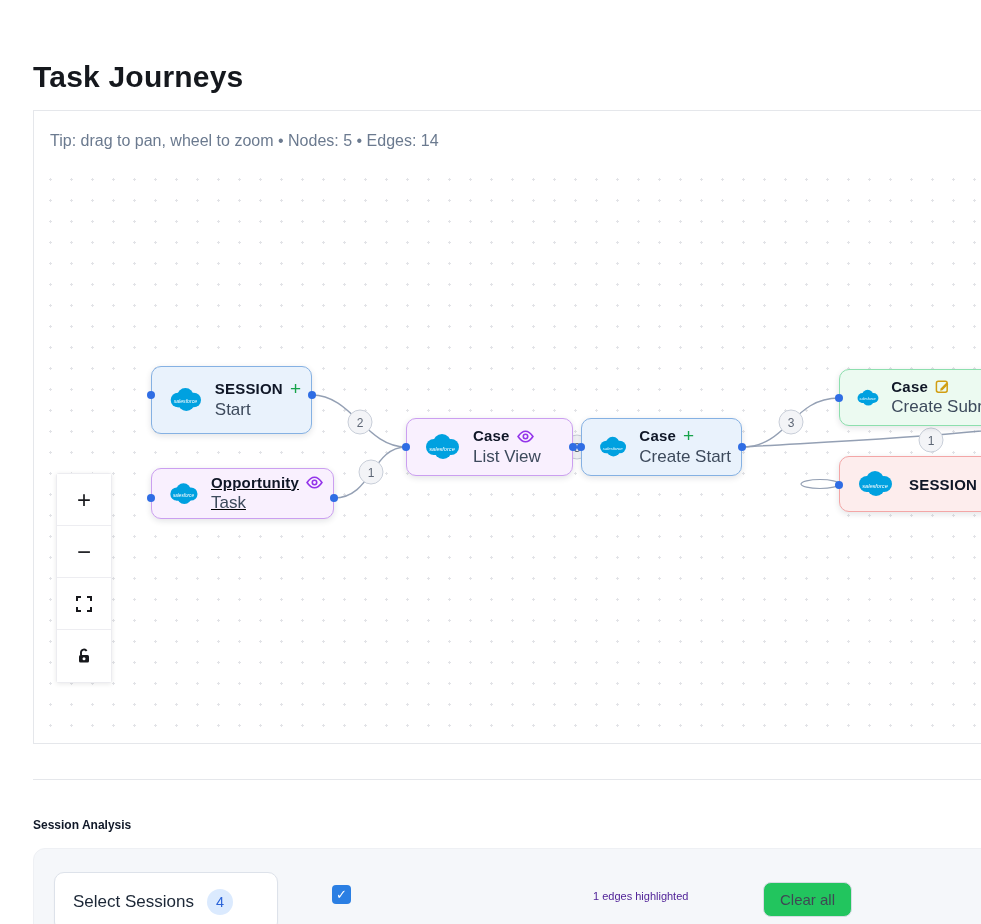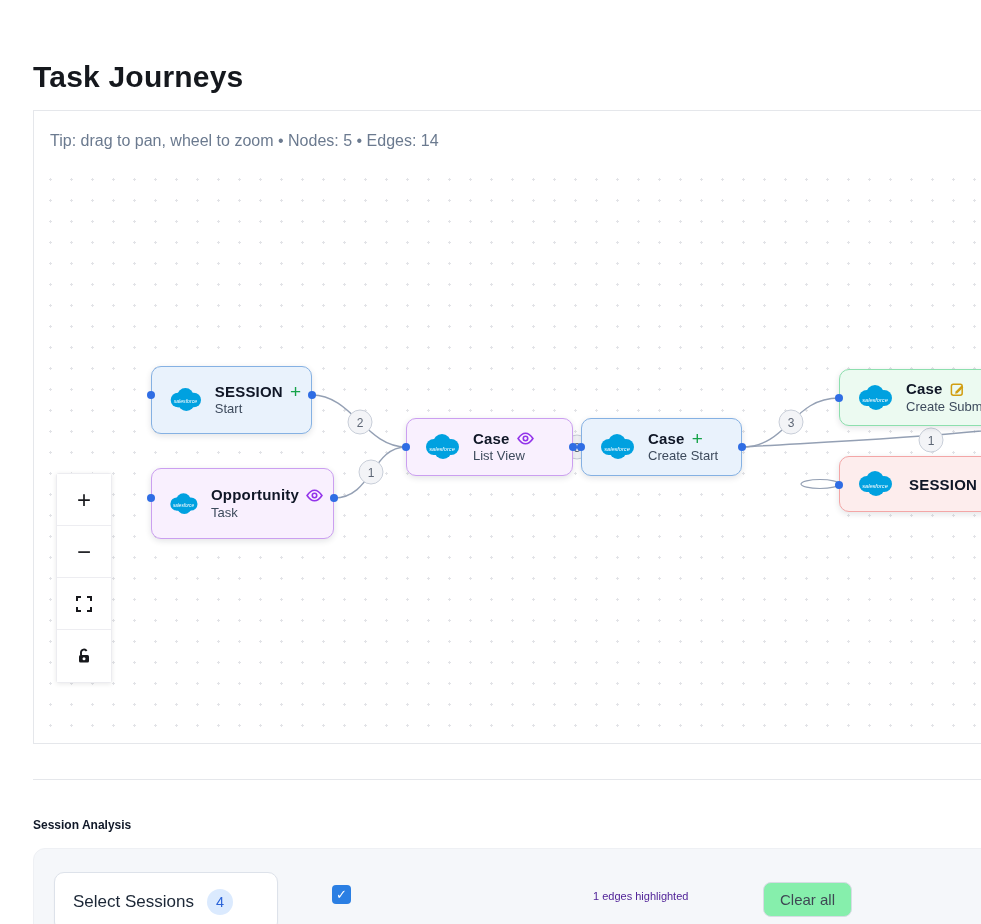--- a/index.html
+++ b/index.html
@@ -22,29 +22,29 @@
 
   
   .flow-node{position:absolute;z-index:2;border-radius:10px;border:1.5px solid;
     display:flex;align-items:center;gap:11px;padding:0 10px 0 15px;
     box-shadow:0 2px 6px rgba(15,23,42,.12);box-sizing:border-box;cursor:grab;}
   .theme-blue{background:#e9f2fc;border-color:#85b1e3;}
   .theme-purple{background:#f9f0fe;border-color:#cb9ff0;}
   .theme-green{background:#ecfaf1;border-color:#8ddfae;}
   .theme-red{background:#fdeded;border-color:#f3a6a6;}
   .node-session{left:117px;top:255px;width:161px;height:68px;}
-  .node-opportunity{left:117px;top:357px;width:183px;height:71px;}
+  .node-opportunity{left:117px;top:357px;width:183px;height:51px;text-decoration:underline;}
   .node-case-lv{left:372px;top:307px;width:167px;height:58px;}
   .node-case-cs{left:547px;top:307px;width:161px;height:58px;}
   .node-case-sub{left:805px;top:258px;width:172px;height:57px;}
   .node-dismiss{left:805px;top:345px;width:172px;height:56px;gap:14px;}
   .node-text{display:flex;flex-direction:column;line-height:1.25;}
   .title-row{display:flex;align-items:center;gap:7px;}
   .node-title{font-size:15px;font-weight:700;color:#0f1626;letter-spacing:.2px;white-space:nowrap;}
-  .node-sub{font-size:13px;color:#3d4a5c;white-space:nowrap;}
+  .node-sub{font-size:17px;color:#3d4a5c;white-space:nowrap;}
   .plus-icon{color:#16a34a;font-size:19px;font-weight:500;line-height:14px;}
   .close-icon{color:#ef4444;font-size:15px;font-weight:700;line-height:14px;}
   .handle{position:absolute;z-index:3;width:8px;height:8px;border-radius:50%;background:#2f6de4;transform:translate(-50%,-50%);}
 
   
   .controls{position:absolute;z-index:4;left:22px;top:362px;width:54px;background:#fff;
     border:1px solid #ececf0;border-radius:3px;box-shadow:0 1px 5px rgba(0,0,0,.09);}
   .ctrl-btn{width:100%;height:52px;display:flex;align-items:center;justify-content:center;
     border:none;border-bottom:1px solid #ededf1;background:#fff;cursor:pointer;
     font-size:24px;color:#17181c;box-sizing:border-box;font-family:inherit;}
@@ -59,21 +59,21 @@
     border:1px solid #dde2ea;border-radius:10px;display:flex;align-items:center;gap:13px;
     padding:0 18px;box-sizing:border-box;cursor:pointer;box-shadow:0 1px 2px rgba(15,23,42,.04);}
   .select-label{font-size:17px;color:#1c2736;text-align:right;}
   .count-badge{min-width:26px;height:26px;border-radius:50%;background:#dbeafe;color:#2a63d8;
     font-size:14.5px;display:flex;align-items:center;justify-content:center;}
   .checkbox-row{position:absolute;left:298px;top:36px;display:flex;align-items:center;gap:11px;}
   .checkbox{width:19px;height:19px;border-radius:4px;background:#2b7fe3;display:flex;
     align-items:center;justify-content:center;color:#fff;font-size:13px;cursor:pointer;}
   .checkbox-label{font-size:17px;color:#0e1524;}
   .highlight-status{position:absolute;left:559px;top:41px;font-size:11px;color:#4c1d95;}
-  .clear-all-btn{position:absolute;left:729px;top:33px;width:89px;height:35px;background:#86efac;
+  .clear-all-btn{position:absolute;left:729px;top:33px;width:89px;height:35px;background:#22c55e;
     border:1px solid #d7dce4;border-radius:8px;font-size:15px;color:#3f4854;cursor:pointer;
     font-family:inherit;}
 </style>
 </head>
 <body>
 
 <div id="viewport">
 
   <h1 class="page-title">Task Journeys</h1>
 

